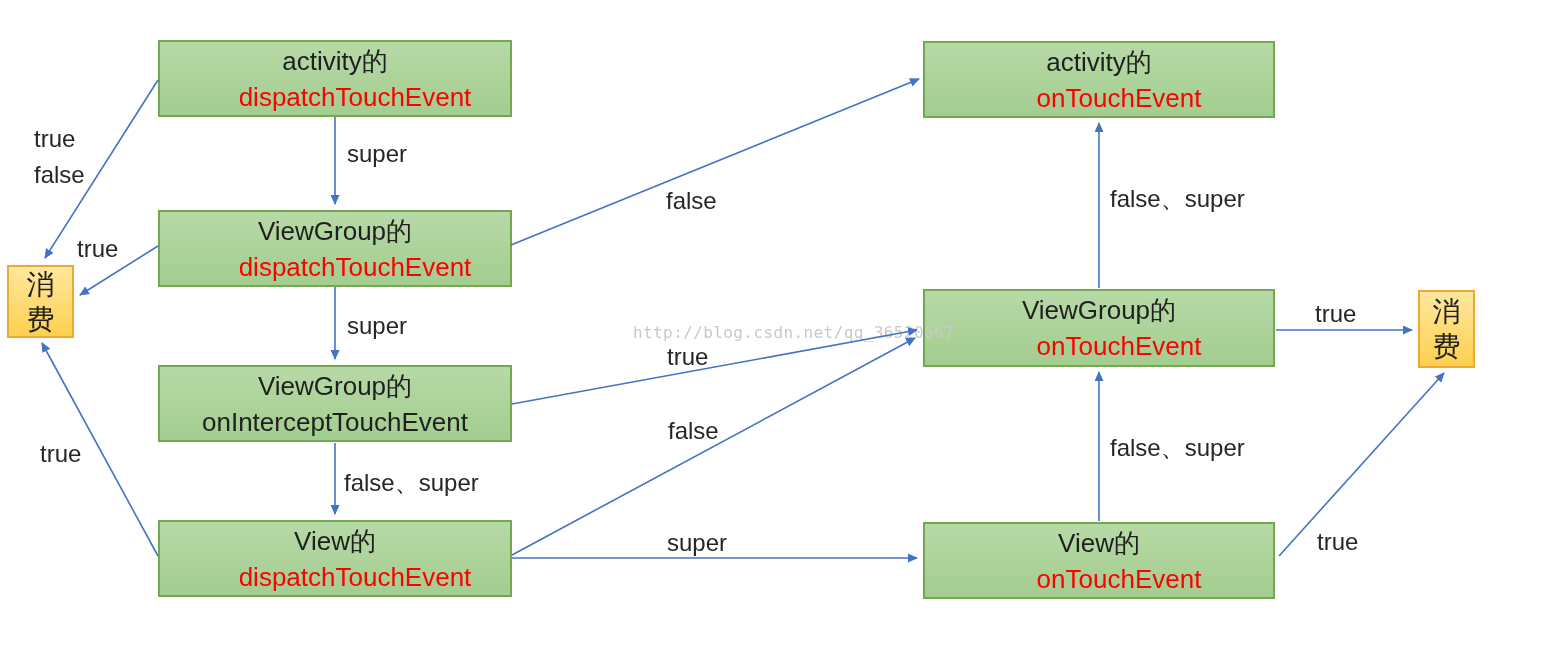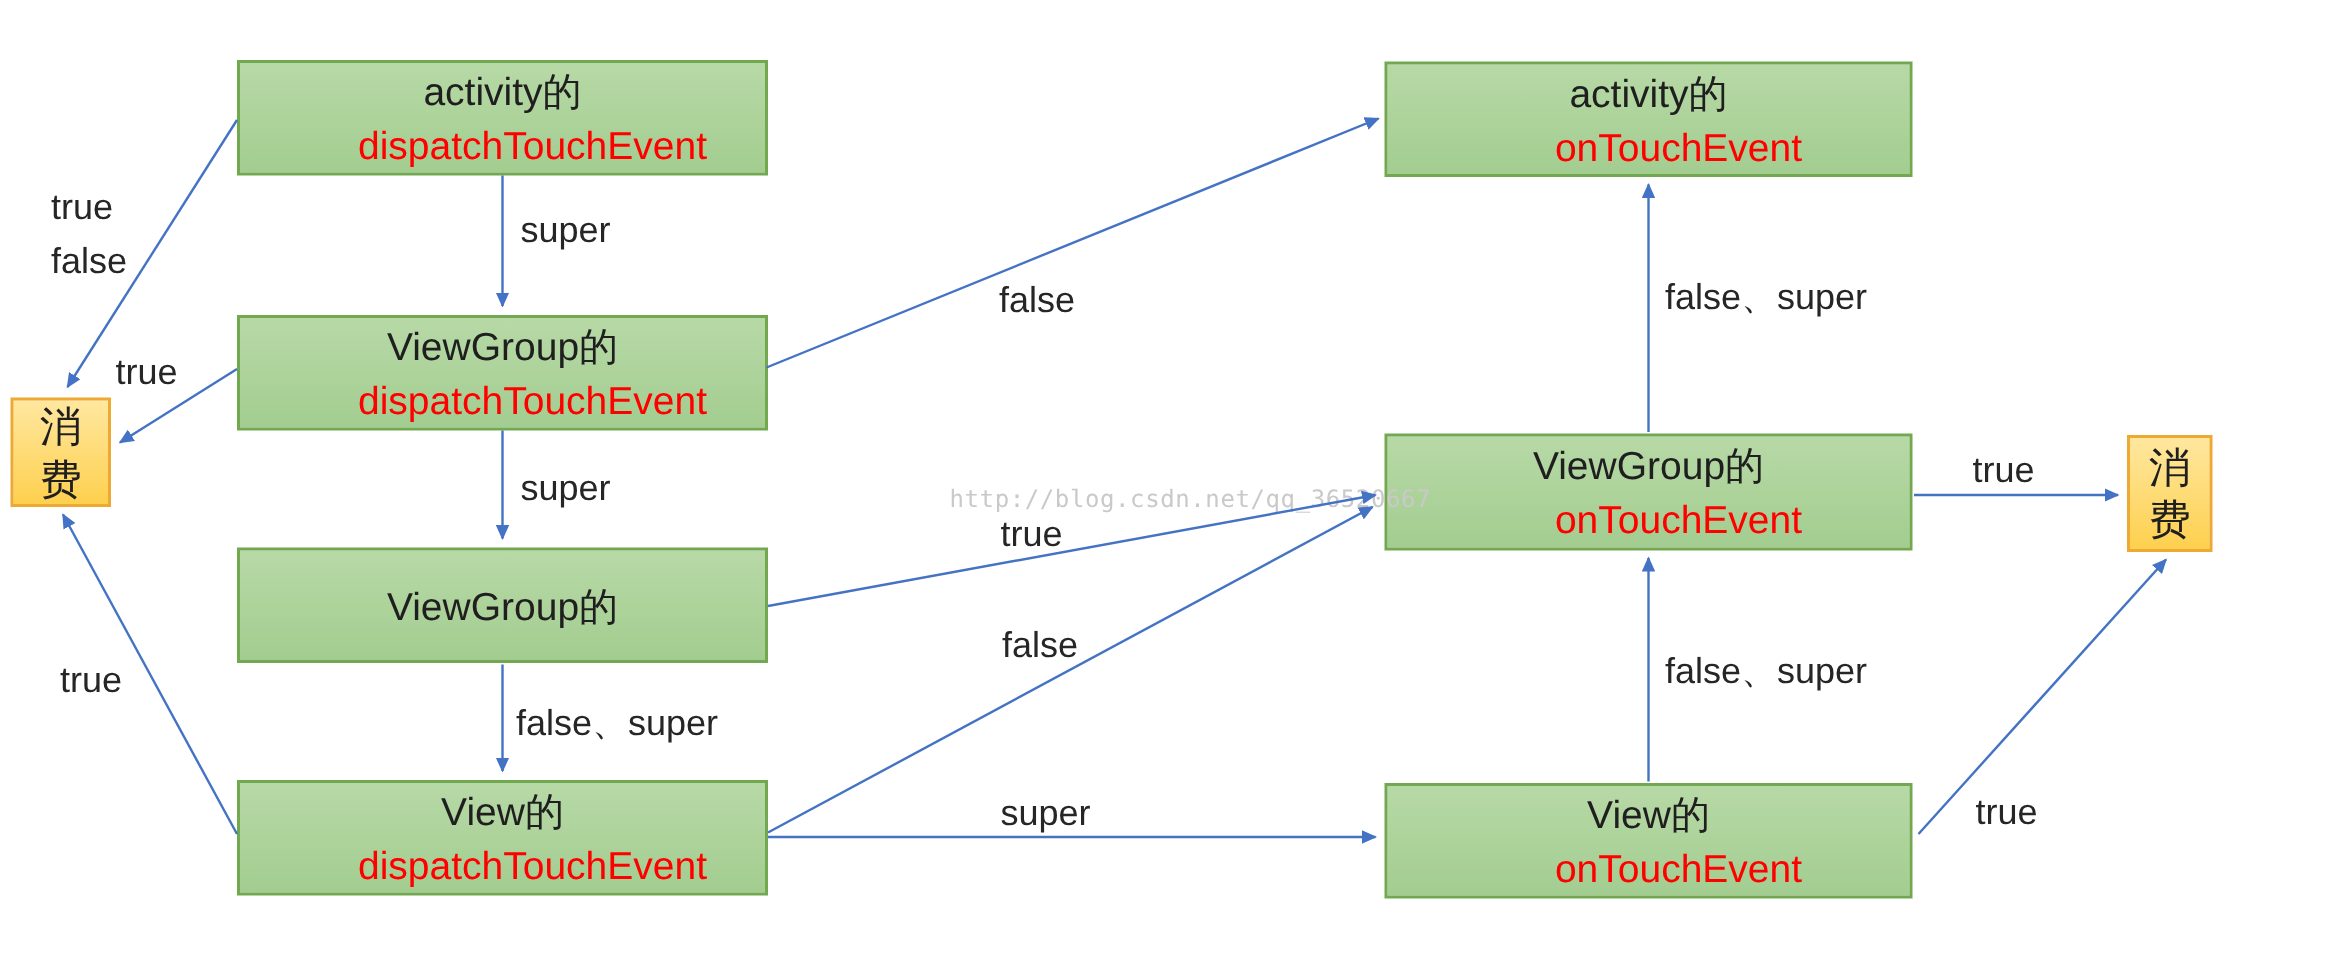--- a/index.html
+++ b/index.html
@@ -52,20 +52,21 @@
     <div class="ln red">dispatchTouchEvent</div>
   </div>
 
   <div class="node green" style="left:158px;top:210px;width:354px;height:77px">
     <div class="ln">ViewGroup的</div>
     <div class="ln red">dispatchTouchEvent</div>
   </div>
 
   <div class="node green" style="left:158px;top:365px;width:354px;height:77px">
     <div class="ln">ViewGroup的</div>
+    <div class="ln">onInterceptTouchEvent</div>
   </div>
 
   <div class="node green" style="left:158px;top:520px;width:354px;height:77px">
     <div class="ln">View的</div>
     <div class="ln red">dispatchTouchEvent</div>
   </div>
 
   <div class="node green" style="left:923px;top:41px;width:352px;height:77px">
     <div class="ln">activity的</div>
     <div class="ln red">onTouchEvent</div>

